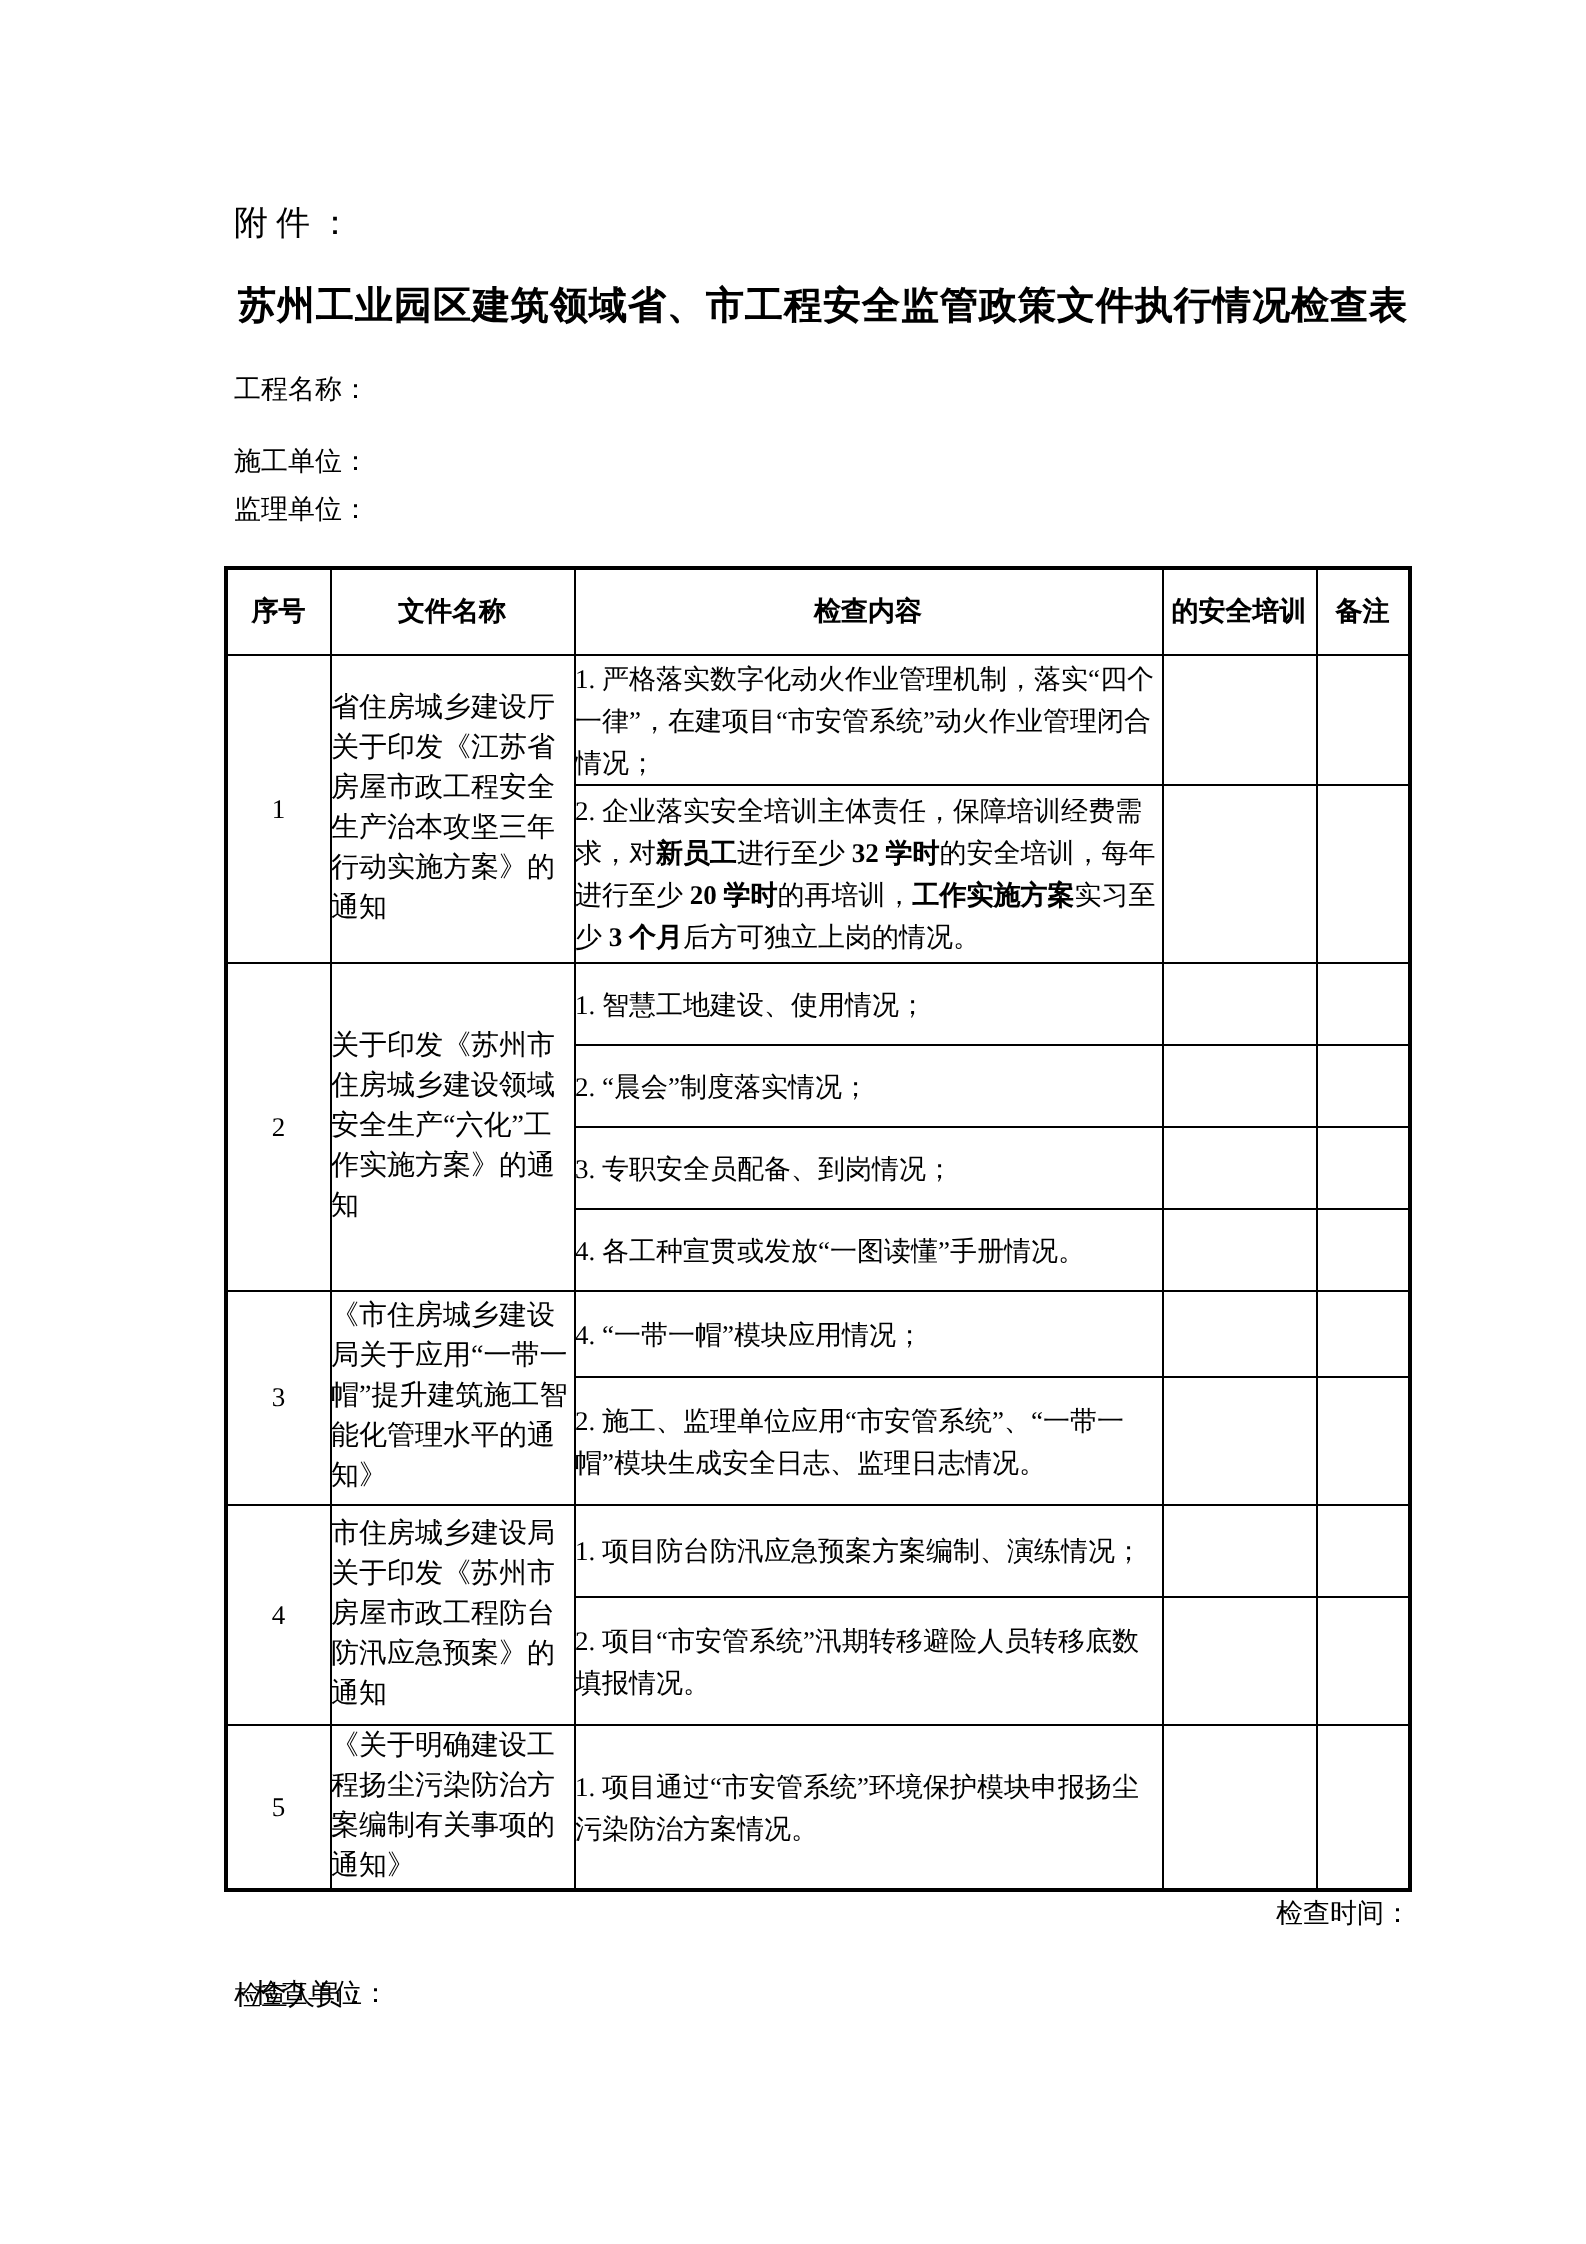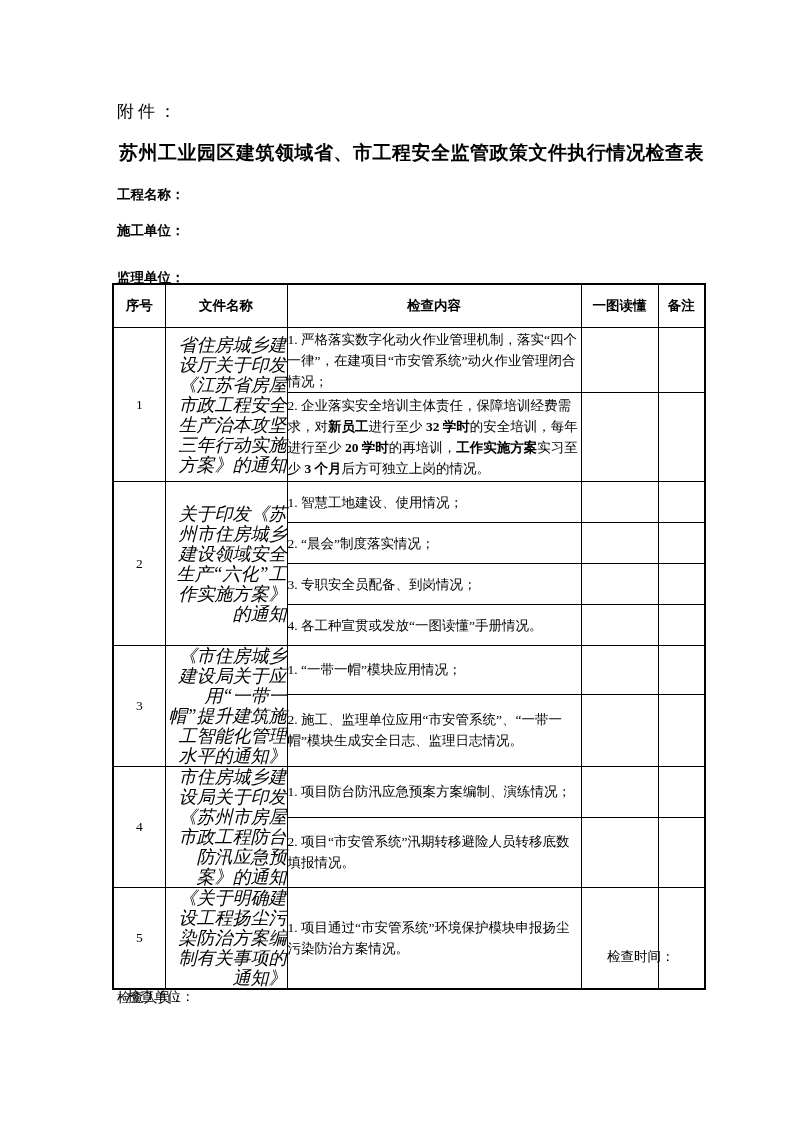--- a/index.html
+++ b/index.html
@@ -18,65 +18,65 @@
   .doc-title{
     position:absolute;left:112px;top:140px;width:592px;
     text-align:right;
     font-family:"Liberation Sans","DejaVu Sans",sans-serif;
     font-weight:bold;font-size:19px;letter-spacing:0.5px;
     white-space:nowrap;
   }
   .field-label{
     position:absolute;left:117px;
     font-family:"Liberation Sans","DejaVu Sans",sans-serif;
-    font-weight:bold;font-size:13.5px;text-align:right;
+    font-weight:normal;font-size:13.5px;text-align:right;
   }
   .f-project{top:186px}
   .f-builder{top:222px}
-  .f-supervisor{top:269px}
+  .f-supervisor{top:246px}
 
   .tablewrap{position:absolute;left:112px;top:283px;width:592px;}
   table.check{
     border-collapse:collapse;table-layout:fixed;width:592px;
     border:2px solid #000;
   }
   table.check th,table.check td{border:1px solid #000;padding:0;}
   table.check th{
     font-family:"Liberation Sans","DejaVu Sans",sans-serif;
     font-weight:bold;font-size:13.5px;text-align:center;
     height:42px;vertical-align:middle;
   }
   td.seq{
     text-align:center;vertical-align:middle;
     font-size:13.5px;
   }
   td.name{
-    text-align:right;vertical-align:middle;
-    font-size:18px;line-height:20px;padding:3px 4px;font-style:italic;
+    text-align:left;vertical-align:middle;
+    font-size:14px;line-height:20px;padding:3px 4px;
   }
   td.content{
     vertical-align:middle;
     font-size:13.5px;line-height:21px;padding:2px 9px;
   }
   td.status,td.note{background:#fff;}
   tr.rh64 td{height:64px}
   tr.rh88 td{height:88px}
   tr.rh40 td{height:40px}
   tr.rh42 td{height:42px}
   tr.rh63 td{height:63px}
   tr.rh45 td{height:45px}
   tr.rh81 td{height:81px}
   tr.graytop td{border-top:1px solid #8f8f8f;}
   .content b{font-weight:bold;}
 
   .footer-label{
     position:absolute;font-size:13.5px;
   }
   .ft-inspectors{left:117px;top:989px}
-  .ft-time{left:607px;top:948px}
+  .ft-time{left:638px;top:948px}
   .ft-unit{left:127px;top:988px}
 </style>
 </head>
 <body>
 
 <div class="page">
 
   <div class="attachment">附件：</div>
 
   <div class="doc-title">苏州工业园区建筑领域省、市工程安全监管政策文件执行情况检查表</div>
@@ -92,21 +92,21 @@
           <col style="width:122px">
           <col style="width:294px">
           <col style="width:77px">
           <col style="width:47px">
       </colgroup>
       <thead>
         <tr>
           <th>序号</th>
           <th>文件名称</th>
           <th>检查内容</th>
-          <th>一图读懂</th>
+          <th>的安全培训</th>
           <th>备注</th>
         </tr>
       </thead>
       <tbody>
 
         <tr class="rh64">
           <td class="seq" rowspan="2">1</td>
           <td class="name" rowspan="2">省住房城乡建设厅关于印发《江苏省房屋市政工程安全生产治本攻坚三年行动实施方案》的通知</td>
           <td class="content">1. 严格落实数字化动火作业管理机制，落实“四个一律”，在建项目“市安管系统”动火作业管理闭合情况；</td>
           <td class="status"></td>
@@ -137,21 +137,21 @@
         </tr>
         <tr class="rh40">
           <td class="content">4. 各工种宣贯或发放“一图读懂”手册情况。</td>
           <td class="status"></td>
           <td class="note"></td>
         </tr>
 
         <tr class="rh42">
           <td class="seq" rowspan="2">3</td>
           <td class="name" rowspan="2">《市住房城乡建设局关于应用“一带一帽”提升建筑施工智能化管理水平的通知》</td>
-          <td class="content">1. “一带一帽”模块应用情况；</td>
+          <td class="content">4. “一带一帽”模块应用情况；</td>
           <td class="status"></td>
           <td class="note"></td>
         </tr>
         <tr class="rh63">
           <td class="content">2. 施工、监理单位应用“市安管系统”、“一带一帽”模块生成安全日志、监理日志情况。</td>
           <td class="status"></td>
           <td class="note"></td>
         </tr>
 
         <tr class="rh45">

